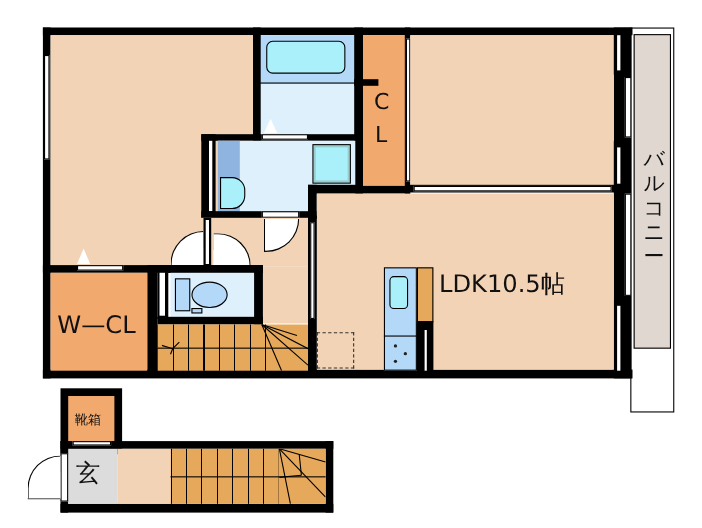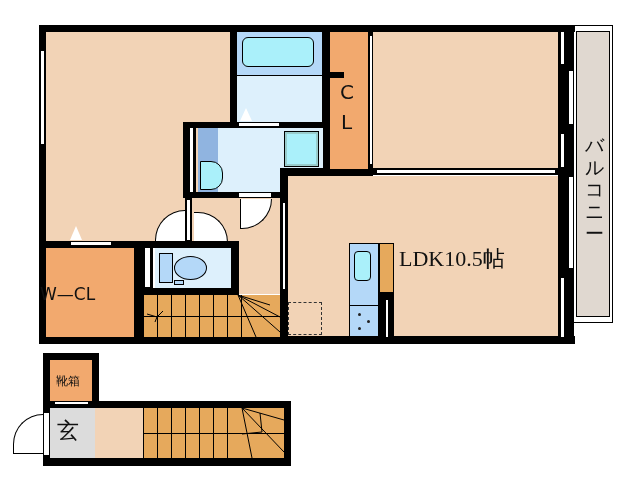--- a/index.html
+++ b/index.html
@@ -9,21 +9,21 @@
   .room{position:absolute;}
   .label{position:absolute;color:#111;white-space:nowrap;line-height:1;}
   .win{position:absolute;background:#fff;border:1px solid #000;box-sizing:border-box;}
   .stairs{position:absolute;background:#e6a95c;}
 </style>
 </head>
 <body>
 
 <div class="abs" style="left:0;top:0;width:638px;height:350px;">
 
-  <div class="room" style="left:573px;top:25px;width:40px;height:298px;background:#fff;border:1px solid #000;box-sizing:border-box;">
+  <div class="room" style="left:573px;top:25px;width:40px;height:350px;background:#fff;border:1px solid #000;box-sizing:border-box;">
     <div class="abs" style="left:2px;top:5px;width:34px;height:286px;background:#e0d8d0;border:1px solid #000;"></div>
     <div class="label" style="left:11px;top:108px;width:18px;font-size:19px;white-space:normal;word-break:break-all;line-height:22px;text-align:center;">バルコニー</div>
   </div>
 
   <div class="wall" style="left:39px;top:25px;width:536px;height:7px;"></div>
   <div class="wall" style="left:39px;top:336px;width:536px;height:8px;"></div>
   <div class="wall" style="left:39px;top:25px;width:7px;height:319px;"></div>
   <div class="wall" style="left:558px;top:25px;width:16px;height:319px;"></div>
 
   <div class="room" style="left:46px;top:32px;width:185px;height:209px;background:#f2d3b6;"></div>
@@ -63,21 +63,21 @@
   <div class="win" style="left:568px;top:70px;width:6px;height:55px;"></div>
   <div class="win" style="left:568px;top:176px;width:6px;height:93px;"></div>
   <div class="wall" style="left:558px;top:32px;width:10px;height:36px;"></div>
   <div class="abs" style="left:561px;top:32px;width:3px;height:32px;background:#fff;"></div>
   <div class="wall" style="left:558px;top:128px;width:10px;height:45px;"></div>
   <div class="abs" style="left:561px;top:134px;width:3px;height:33px;background:#fff;"></div>
   <div class="wall" style="left:558px;top:272px;width:10px;height:65px;"></div>
   <div class="abs" style="left:561px;top:278px;width:3px;height:59px;background:#fff;"></div>
 
   <div class="room" style="left:288px;top:176px;width:270px;height:160px;background:#f2d3b6;"></div>
-  <div class="label" style="left:399px;top:248px;font-size:22px;font-family:Liberation Serif, serif;">LDK10.5帖</div>
+  <div class="label" style="left:399px;top:248px;font-size:22px;">LDK10.5帖</div>
   <div class="abs" style="left:349px;top:243px;width:30px;height:94px;background:#b4d8f8;border:1px solid #000;"></div>
   <div class="abs" style="left:354px;top:251px;width:17px;height:30px;background:#aaf0fa;border:1px solid #000;border-radius:4px;"></div>
   <div class="abs" style="left:349px;top:305px;width:30px;height:1px;background:#000;"></div>
   <div class="abs" style="left:358px;top:313px;width:3px;height:3px;background:#222;border-radius:50%;"></div>
   <div class="abs" style="left:367px;top:320px;width:3px;height:3px;background:#222;border-radius:50%;"></div>
   <div class="abs" style="left:358px;top:327px;width:3px;height:3px;background:#222;border-radius:50%;"></div>
   <div class="abs" style="left:379px;top:243px;width:15px;height:50px;background:#e6a95c;border:1px solid #000;"></div>
   <div class="wall" style="left:379px;top:292px;width:15px;height:45px;"></div>
   <div class="abs" style="left:386px;top:300px;width:2px;height:37px;background:#fff;"></div>
   <div class="abs" style="left:288px;top:302px;width:34px;height:33px;border:1px dashed #333;"></div>
@@ -91,21 +91,21 @@
   <div class="abs" style="left:194px;top:212px;width:34px;height:30px;background:#fff;border:1px solid #000;border-radius:0 30px 0 0;border-bottom:none;border-left:none;"></div>
   <div class="wall" style="left:185px;top:198px;width:7px;height:44px;"></div>
   <div class="abs" style="left:187px;top:200px;width:3px;height:40px;background:#fff;"></div>
 
   <div class="wall" style="left:39px;top:241px;width:200px;height:7px;"></div>
   <div class="abs" style="left:70px;top:241px;width:42px;height:5px;background:#fff;border:1px solid #000;"></div>
   <div class="abs" style="left:70px;top:226px;width:0;height:0;border-left:6px solid transparent;border-right:6px solid transparent;border-bottom:14px solid #fff;"></div>
   <div class="abs" style="left:195px;top:241px;width:34px;height:5px;background:#fff;border:1px solid #000;"></div>
 
   <div class="room" style="left:46px;top:248px;width:88px;height:89px;background:#f2a96e;"></div>
-  <div class="label" style="left:40px;top:286px;font-size:17px;">W—CL</div>
+  <div class="label" style="left:52px;top:286px;font-size:22px;">W—CL</div>
   <div class="wall" style="left:134px;top:241px;width:9px;height:100px;"></div>
 
   <div class="wall" style="left:143px;top:241px;width:96px;height:7px;"></div>
   <div class="abs" style="left:143px;top:248px;width:10px;height:42px;background:#000;"></div>
   <div class="abs" style="left:145px;top:248px;width:5px;height:39px;background:#fff;"></div>
   <div class="room" style="left:155px;top:248px;width:77px;height:40px;background:#ddf0fc;"></div>
   <div class="abs" style="left:159px;top:253px;width:14px;height:30px;background:#b4d8f8;border:1px solid #000;"></div>
   <div class="abs" style="left:174px;top:256px;width:33px;height:24px;background:#b4d8f8;border:1px solid #000;border-radius:50%;"></div>
   <div class="abs" style="left:174px;top:280px;width:10px;height:5px;background:#b4d8f8;border:1px solid #000;"></div>
   <div class="wall" style="left:231px;top:241px;width:8px;height:54px;"></div>
@@ -121,21 +121,21 @@
     <line x1="2" y1="0" x2="34" y2="10" stroke="#000" stroke-width="1"></line>
   </svg>
   <svg class="abs" style="left:147px;top:311px;" width="20" height="12">
     <polyline points="0,3 10,6 16,0" fill="none" stroke="#000" stroke-width="1"></polyline>
     <line x1="10" y1="6" x2="8" y2="11" stroke="#000" stroke-width="1"></line>
   </svg>
 
   <div class="win" style="left:40px;top:50px;width:5px;height:95px;"></div>
 </div>
 
-<div class="abs" style="left:4px;top:350px;width:548px;height:130px;">
+<div class="abs" style="left:16px;top:350px;width:548px;height:130px;">
   <div class="wall" style="left:39px;top:3px;width:56px;height:60px;"></div>
   <div class="room" style="left:46px;top:10px;width:42px;height:41px;background:#f2a96e;"></div>
   <div class="label" style="left:52px;top:25px;font-size:12px;">靴箱</div>
   <div class="wall" style="left:39px;top:51px;width:248px;height:7px;"></div>
   <div class="wall" style="left:39px;top:108px;width:248px;height:8px;"></div>
   <div class="wall" style="left:280px;top:51px;width:7px;height:65px;"></div>
   <div class="wall" style="left:39px;top:51px;width:7px;height:65px;"></div>
 
   <div class="room" style="left:46px;top:58px;width:45px;height:50px;background:#dcdcdc;"></div>
   <div class="label" style="left:53px;top:70px;font-size:22px;">玄</div>

